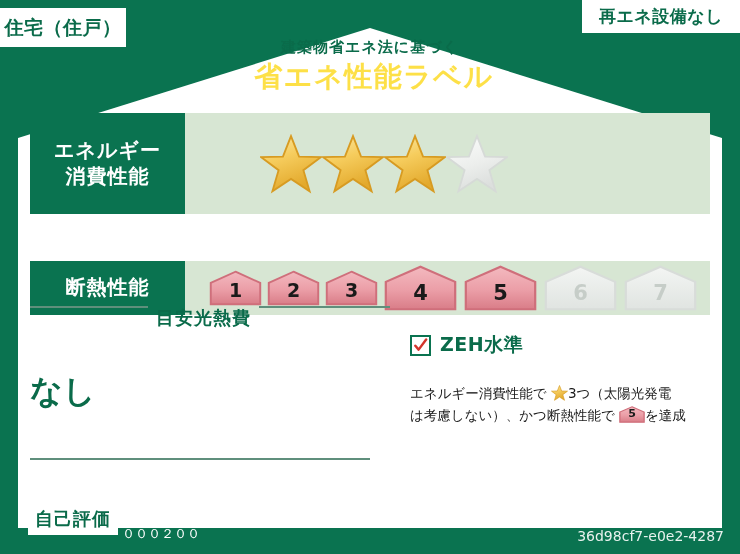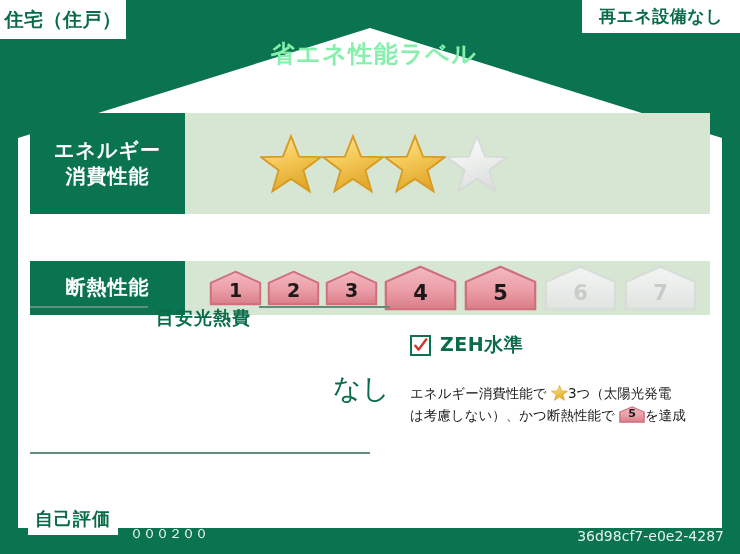--- a/index.html
+++ b/index.html
@@ -34,21 +34,21 @@
     background: #ffffff;
     color: #0a6b4a;
     font-weight: bold;
     display: flex;
     align-items: center;
     justify-content: center;
     letter-spacing: 0.5px;
     z-index: 20;
   }
   #badge-left {
-    left: 0; top: 0;
+    left: 0; top: 8px;
     width: 126px; height: 39px;
     font-size: 19px;
   }
   #badge-right {
     right: 0; top: 0;
     width: 158px; height: 33px;
     font-size: 17px;
   }
 
   
@@ -59,23 +59,23 @@
     z-index: 15;
   }
   #subtitle {
     font-size: 15px;
     font-weight: bold;
     color: #0a6b4a;
     letter-spacing: 1px;
     line-height: 1.3;
   }
   #main-title {
-    font-size: 24px;
-    font-weight: bold;
-    color: #86efac;
+    font-size: 28px;
+    font-weight: bold;
+    color: #fde047;
     letter-spacing: 1.5px;
     line-height: 1.35;
     margin-left: 8px;
   }
 
   
   #rows { position: absolute; left: 30px; top: 113px; width: 680px; z-index: 16; }
 
   .perf-row { display: flex; align-items: stretch; }
   #row-energy { height: 101px; margin-bottom: 27px; }
@@ -153,23 +153,23 @@
   }
   #cost-heading .rule.short { flex: 0 0 118px; }
   #cost-heading-text {
     font-size: 18px;
     font-weight: bold;
     color: #0a6b4a;
     letter-spacing: 1px;
     white-space: nowrap;
   }
   #cost-value {
-    text-align: right;
-    font-size: 28px;
-    font-weight: normal;
+    text-align: left;
+    font-size: 32px;
+    font-weight: bold;
     color: #0a6b4a;
     margin-top: 40px;
   }
   #cost-rule-bottom {
     height: 2px;
     background: #5f8f7c;
     margin-top: 44px;
     width: 340px;
   }
 
@@ -217,21 +217,21 @@
     position: absolute;
     left: 0; bottom: 0; width: 740px; height: 66px;
     z-index: 25;
     color: #ffffff;
   }
   #footer-left {
     position: absolute;
     left: 28px; top: 16px;
     display: flex;
     align-items: flex-start;
-    gap: 12px;
+    gap: 4px;
   }
   #self-eval-badge {
     background: #ffffff;
     color: #0a6b4a;
     font-size: 18px;
     font-weight: bold;
     padding: 3px 7px 4px 7px;
     letter-spacing: 1px;
     white-space: nowrap;
     flex: none;
@@ -256,20 +256,21 @@
 
 <div id="label-card">
 
   <div class="roof-white"></div>
   <div class="body-white"></div>
 
   <div class="badge" id="badge-left">住宅（住戸）</div>
   <div class="badge" id="badge-right">再エネ設備なし</div>
 
   <div id="title-group">
+    <div id="subtitle">建築物省エネ法に基づく</div>
     <div id="main-title">省エネ性能ラベル</div>
   </div>
 
   <div id="rows">
 
     <div class="perf-row" id="row-energy">
       <div class="row-label" id="label-energy">
         <span>エネルギー</span>
         <span>消費性能</span>
       </div>

